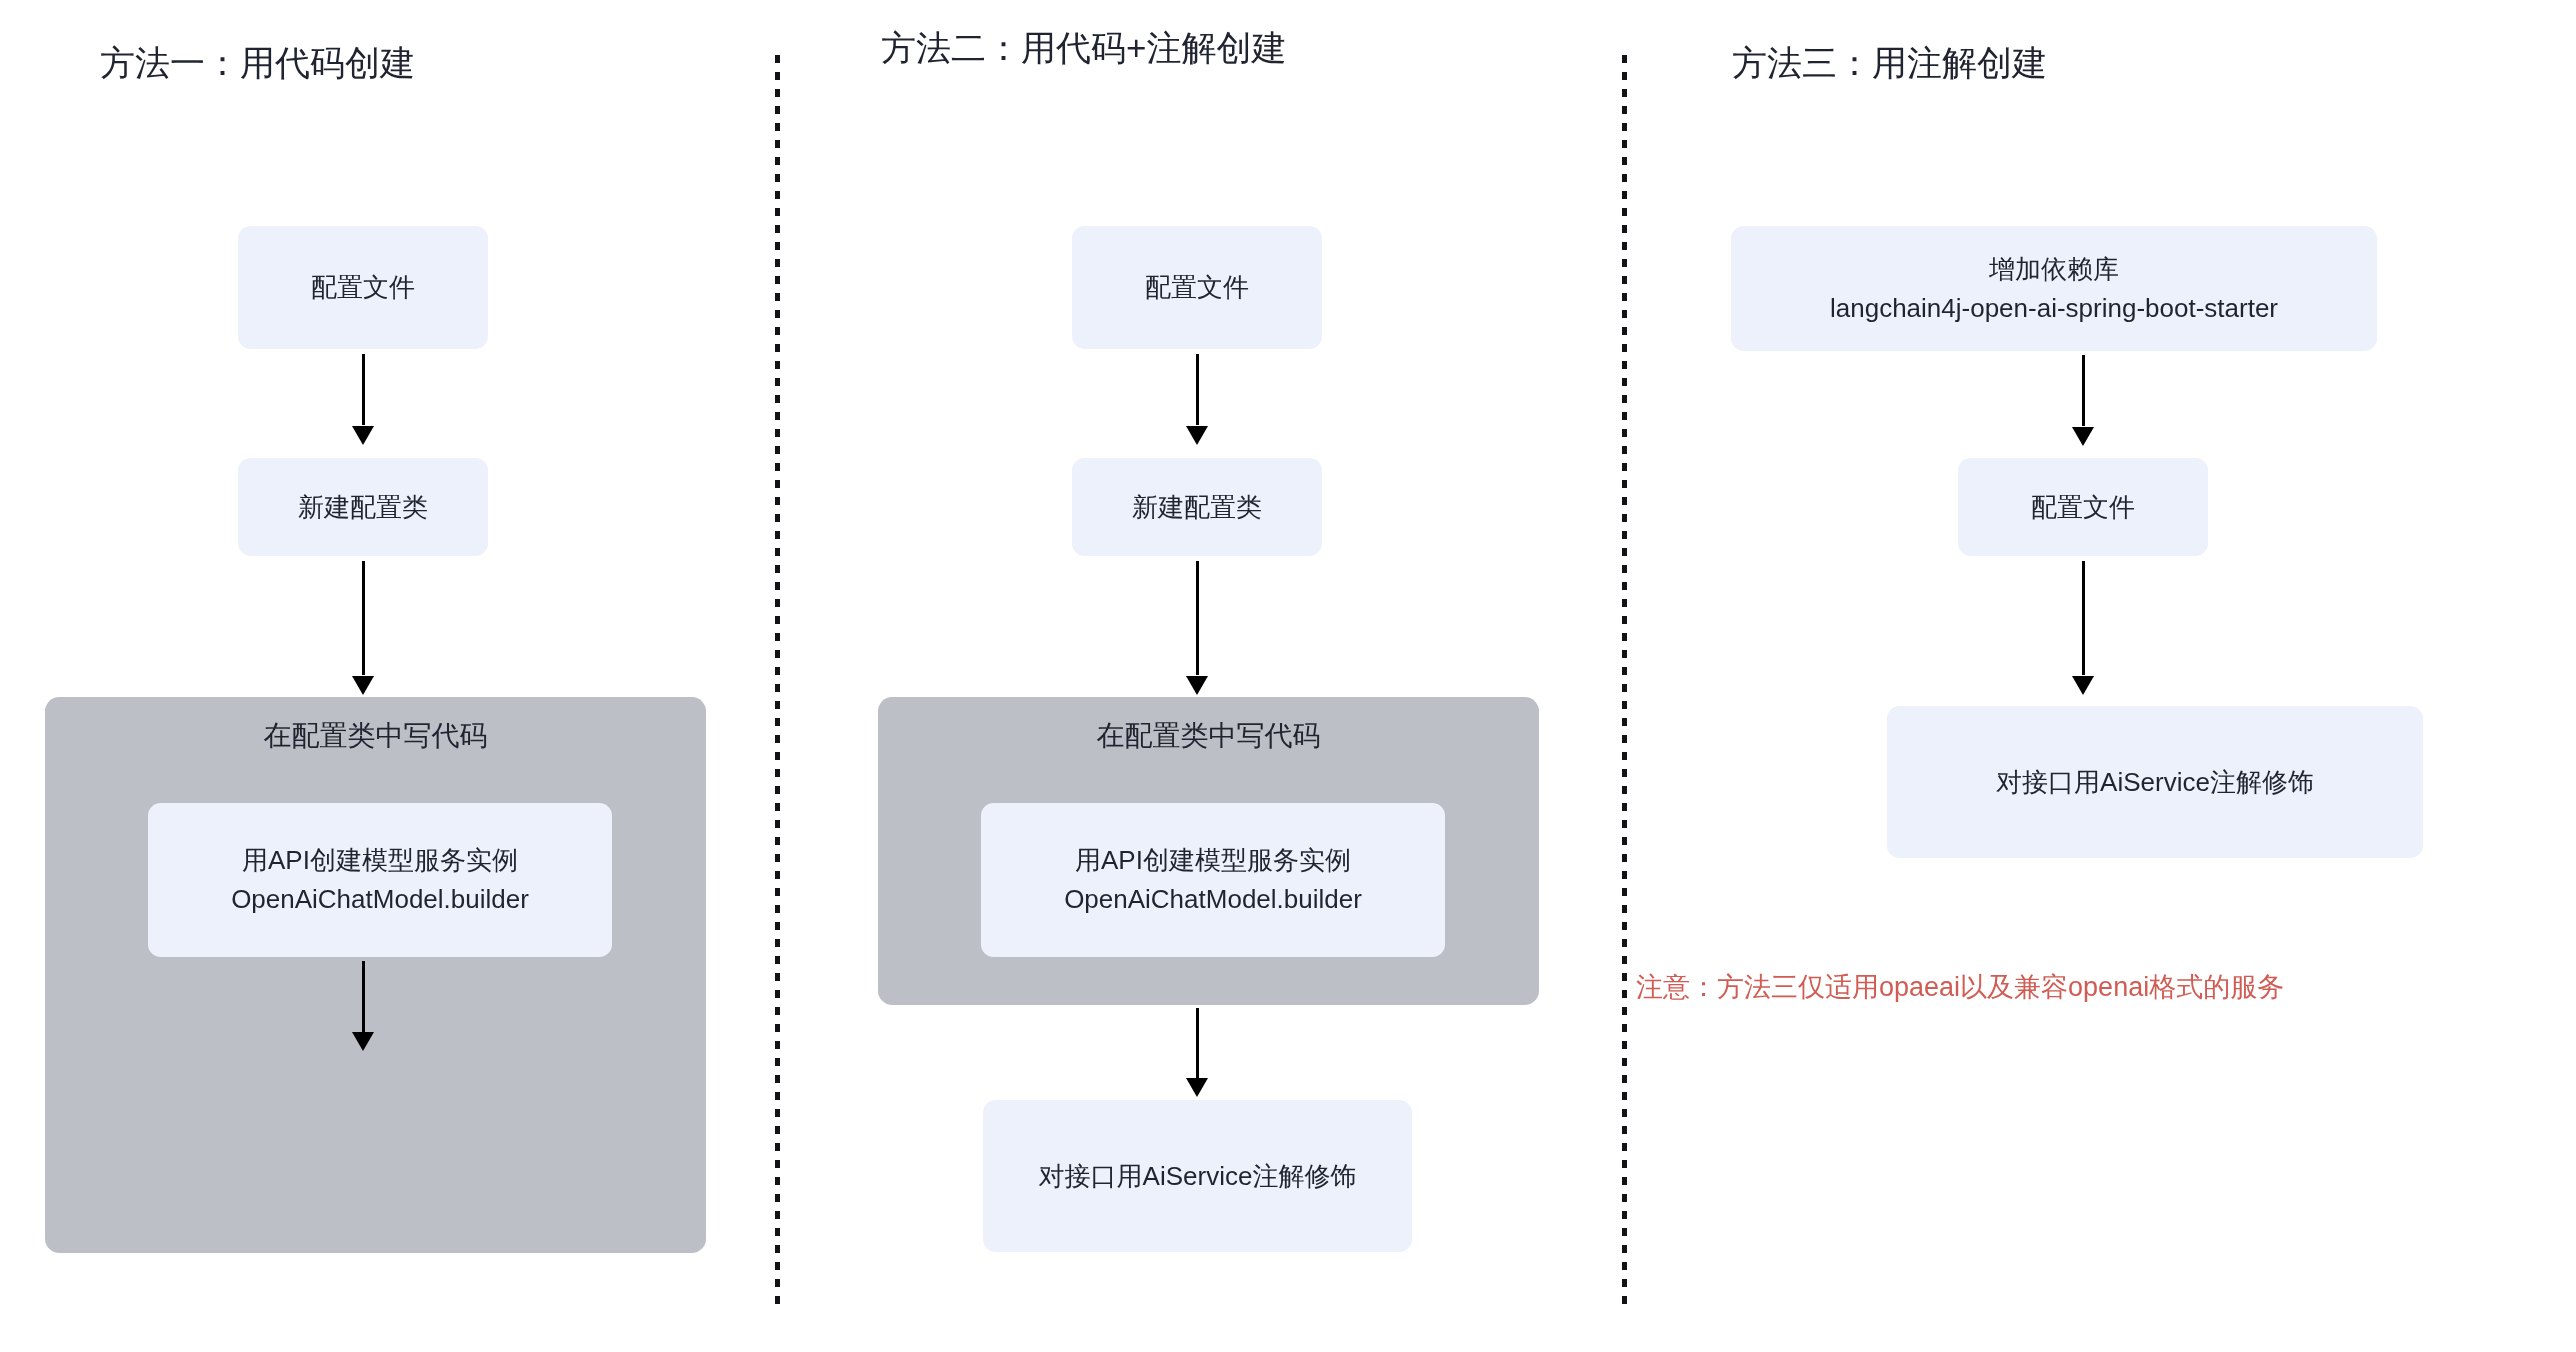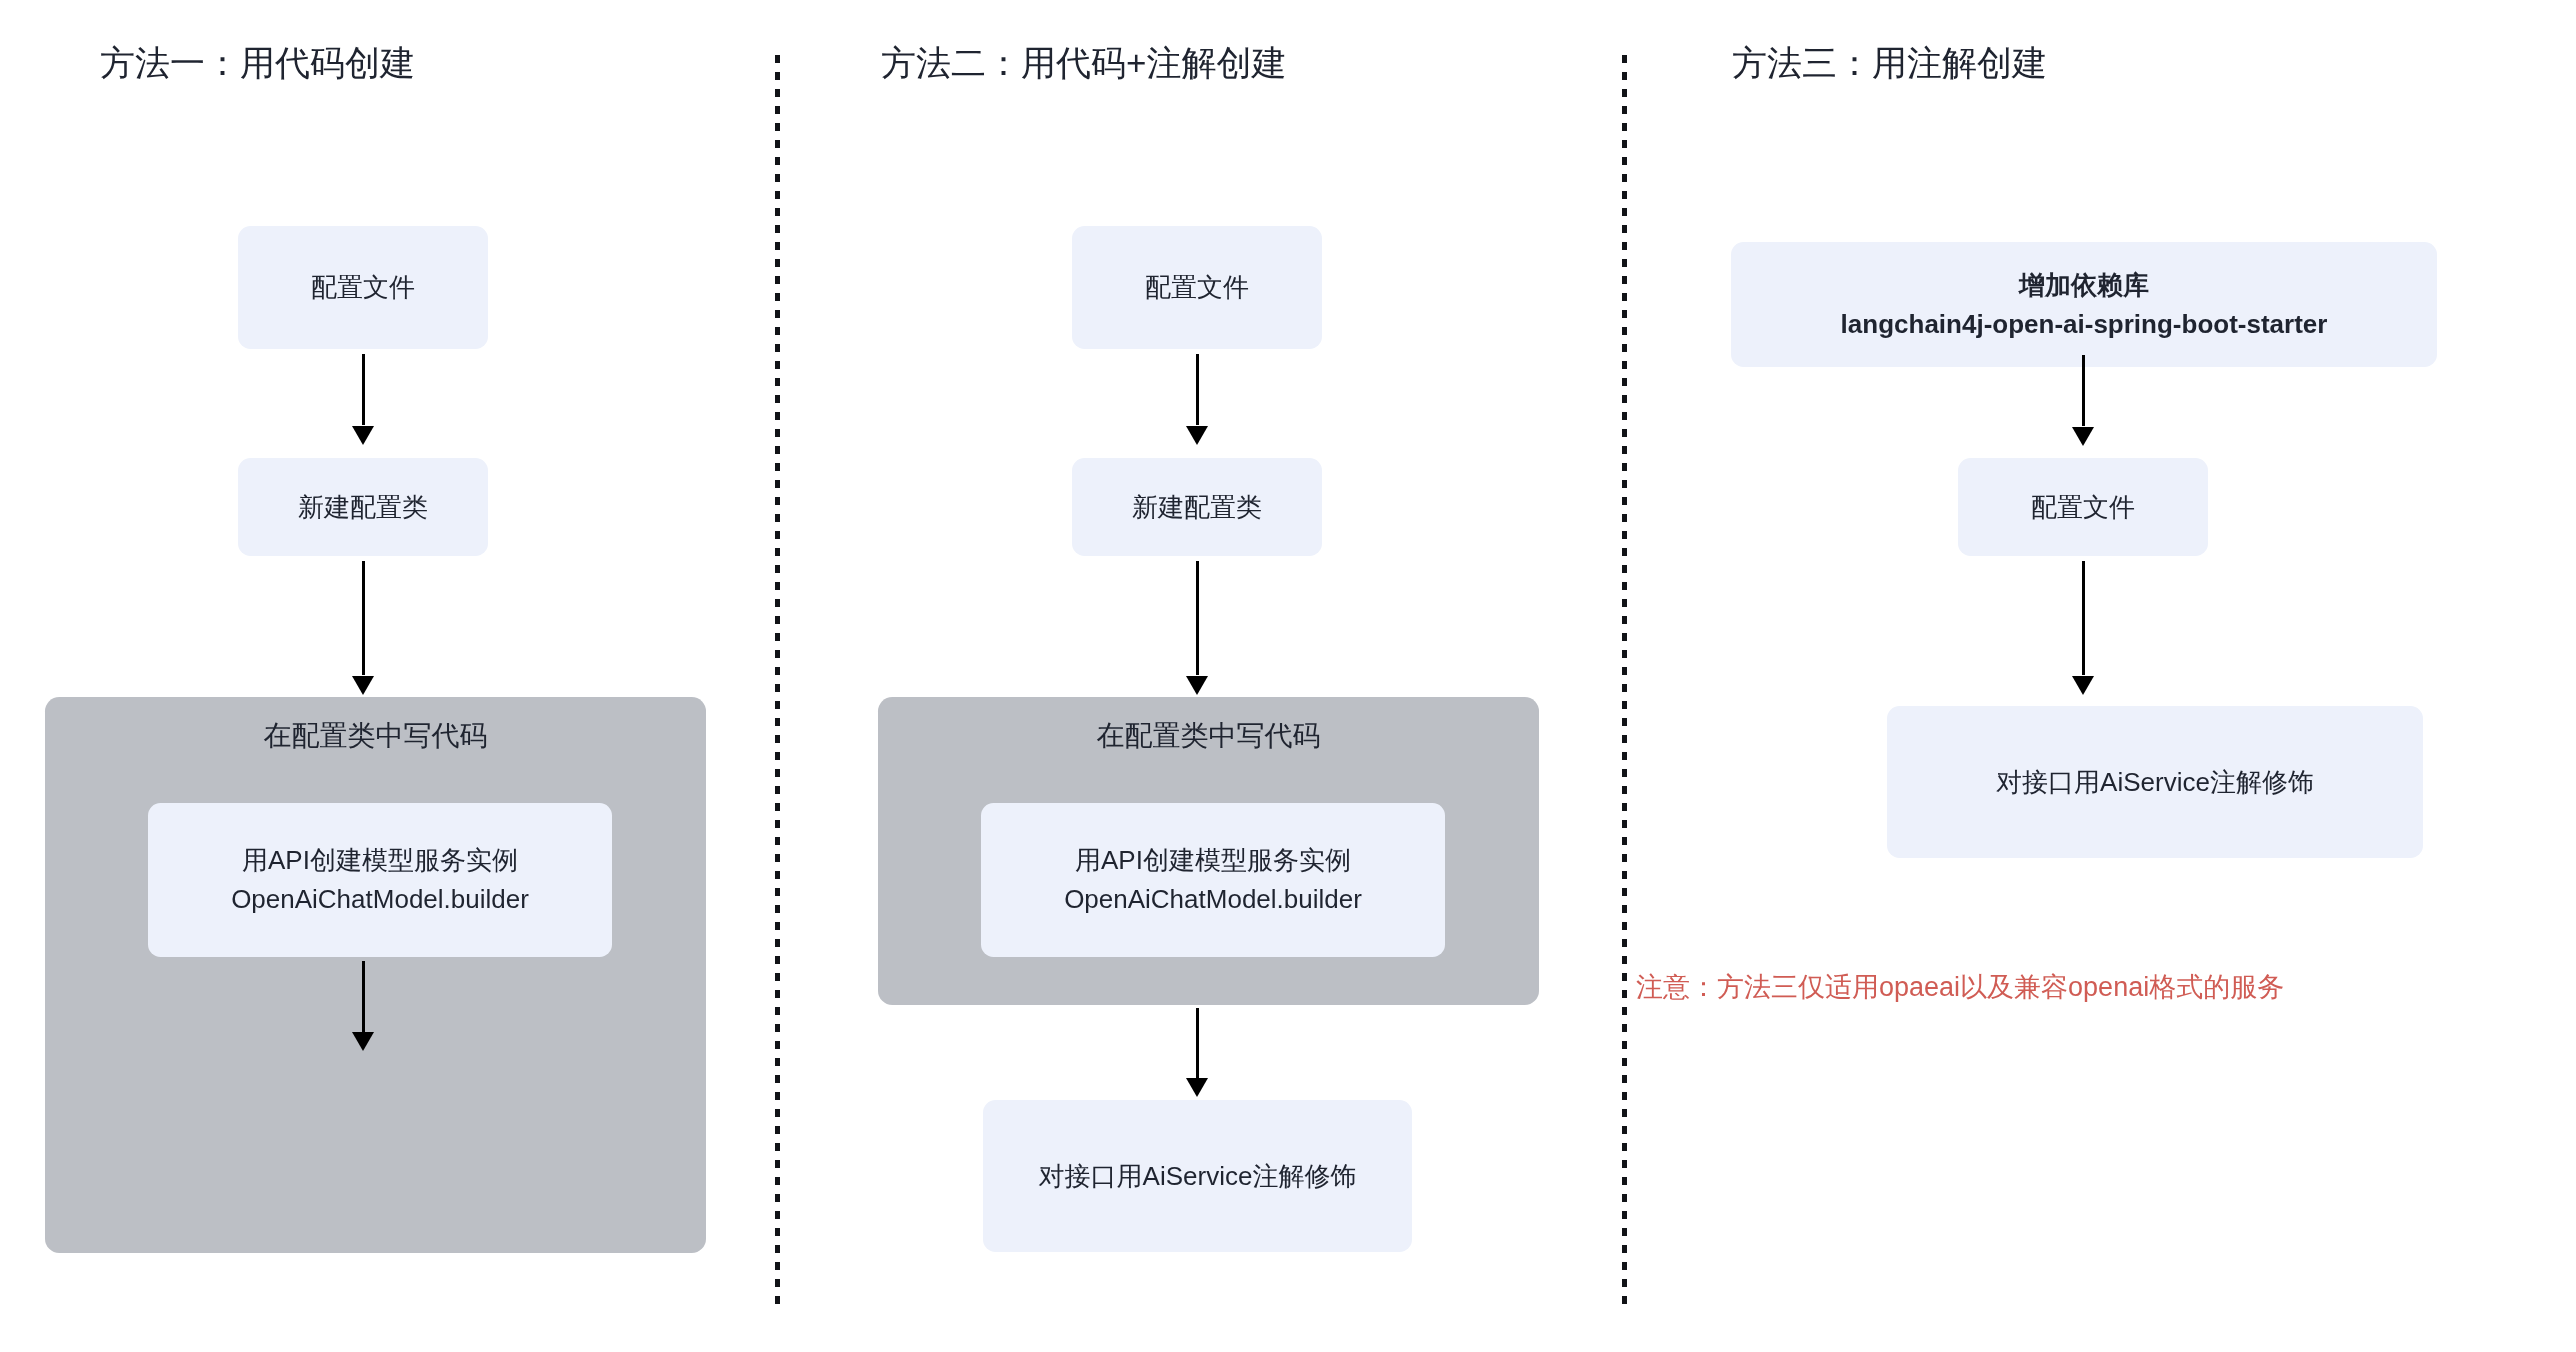--- a/index.html
+++ b/index.html
@@ -51,21 +51,21 @@
 
   .col-title {
     position: absolute;
     font-size: 35px;
     line-height: 36px;
     font-weight: 400;
     color: #1f2430;
     white-space: nowrap;
   }
   .col1 .col-title { left: 100px; top: 45px; }
-  .col2 .col-title { left: 101px; top: 45px; }
+  .col2 .col-title { left: 101px; top: 30px; }
   .col3 .col-title { left: 105px; top: 45px; }
 
   
   .node {
     position: absolute;
     background: #edf1fb;
     border-radius: 12.5px;
     display: flex;
     align-items: center;
     justify-content: center;
@@ -200,21 +200,21 @@
       <div class="head"></div>
     </div>
 
     <div class="node" style="left:203px; top:1100px; width:429px; height:152px;">对接口用AiService注解修饰</div>
   </div>
 
   <div class="column col3">
 
     <div class="col-title">方法三：用注解创建</div>
 
-    <div class="node" style="left:104px; top:242px; width:706px; height:125px;font-weight:bold;">增加依赖库
+    <div class="node" style="left:104px; top:226px; width:646px; height:125px;">增加依赖库
 langchain4j-open-ai-spring-boot-starter</div>
 
     <div class="arrow" style="left:445px; top:355px; height:91px;">
       <div class="shaft" style="height:71px;"></div>
       <div class="head"></div>
     </div>
 
     <div class="node" style="left:331px; top:458px; width:250px; height:98px;">配置文件</div>
 
     <div class="arrow" style="left:445px; top:561px; height:134px;">

